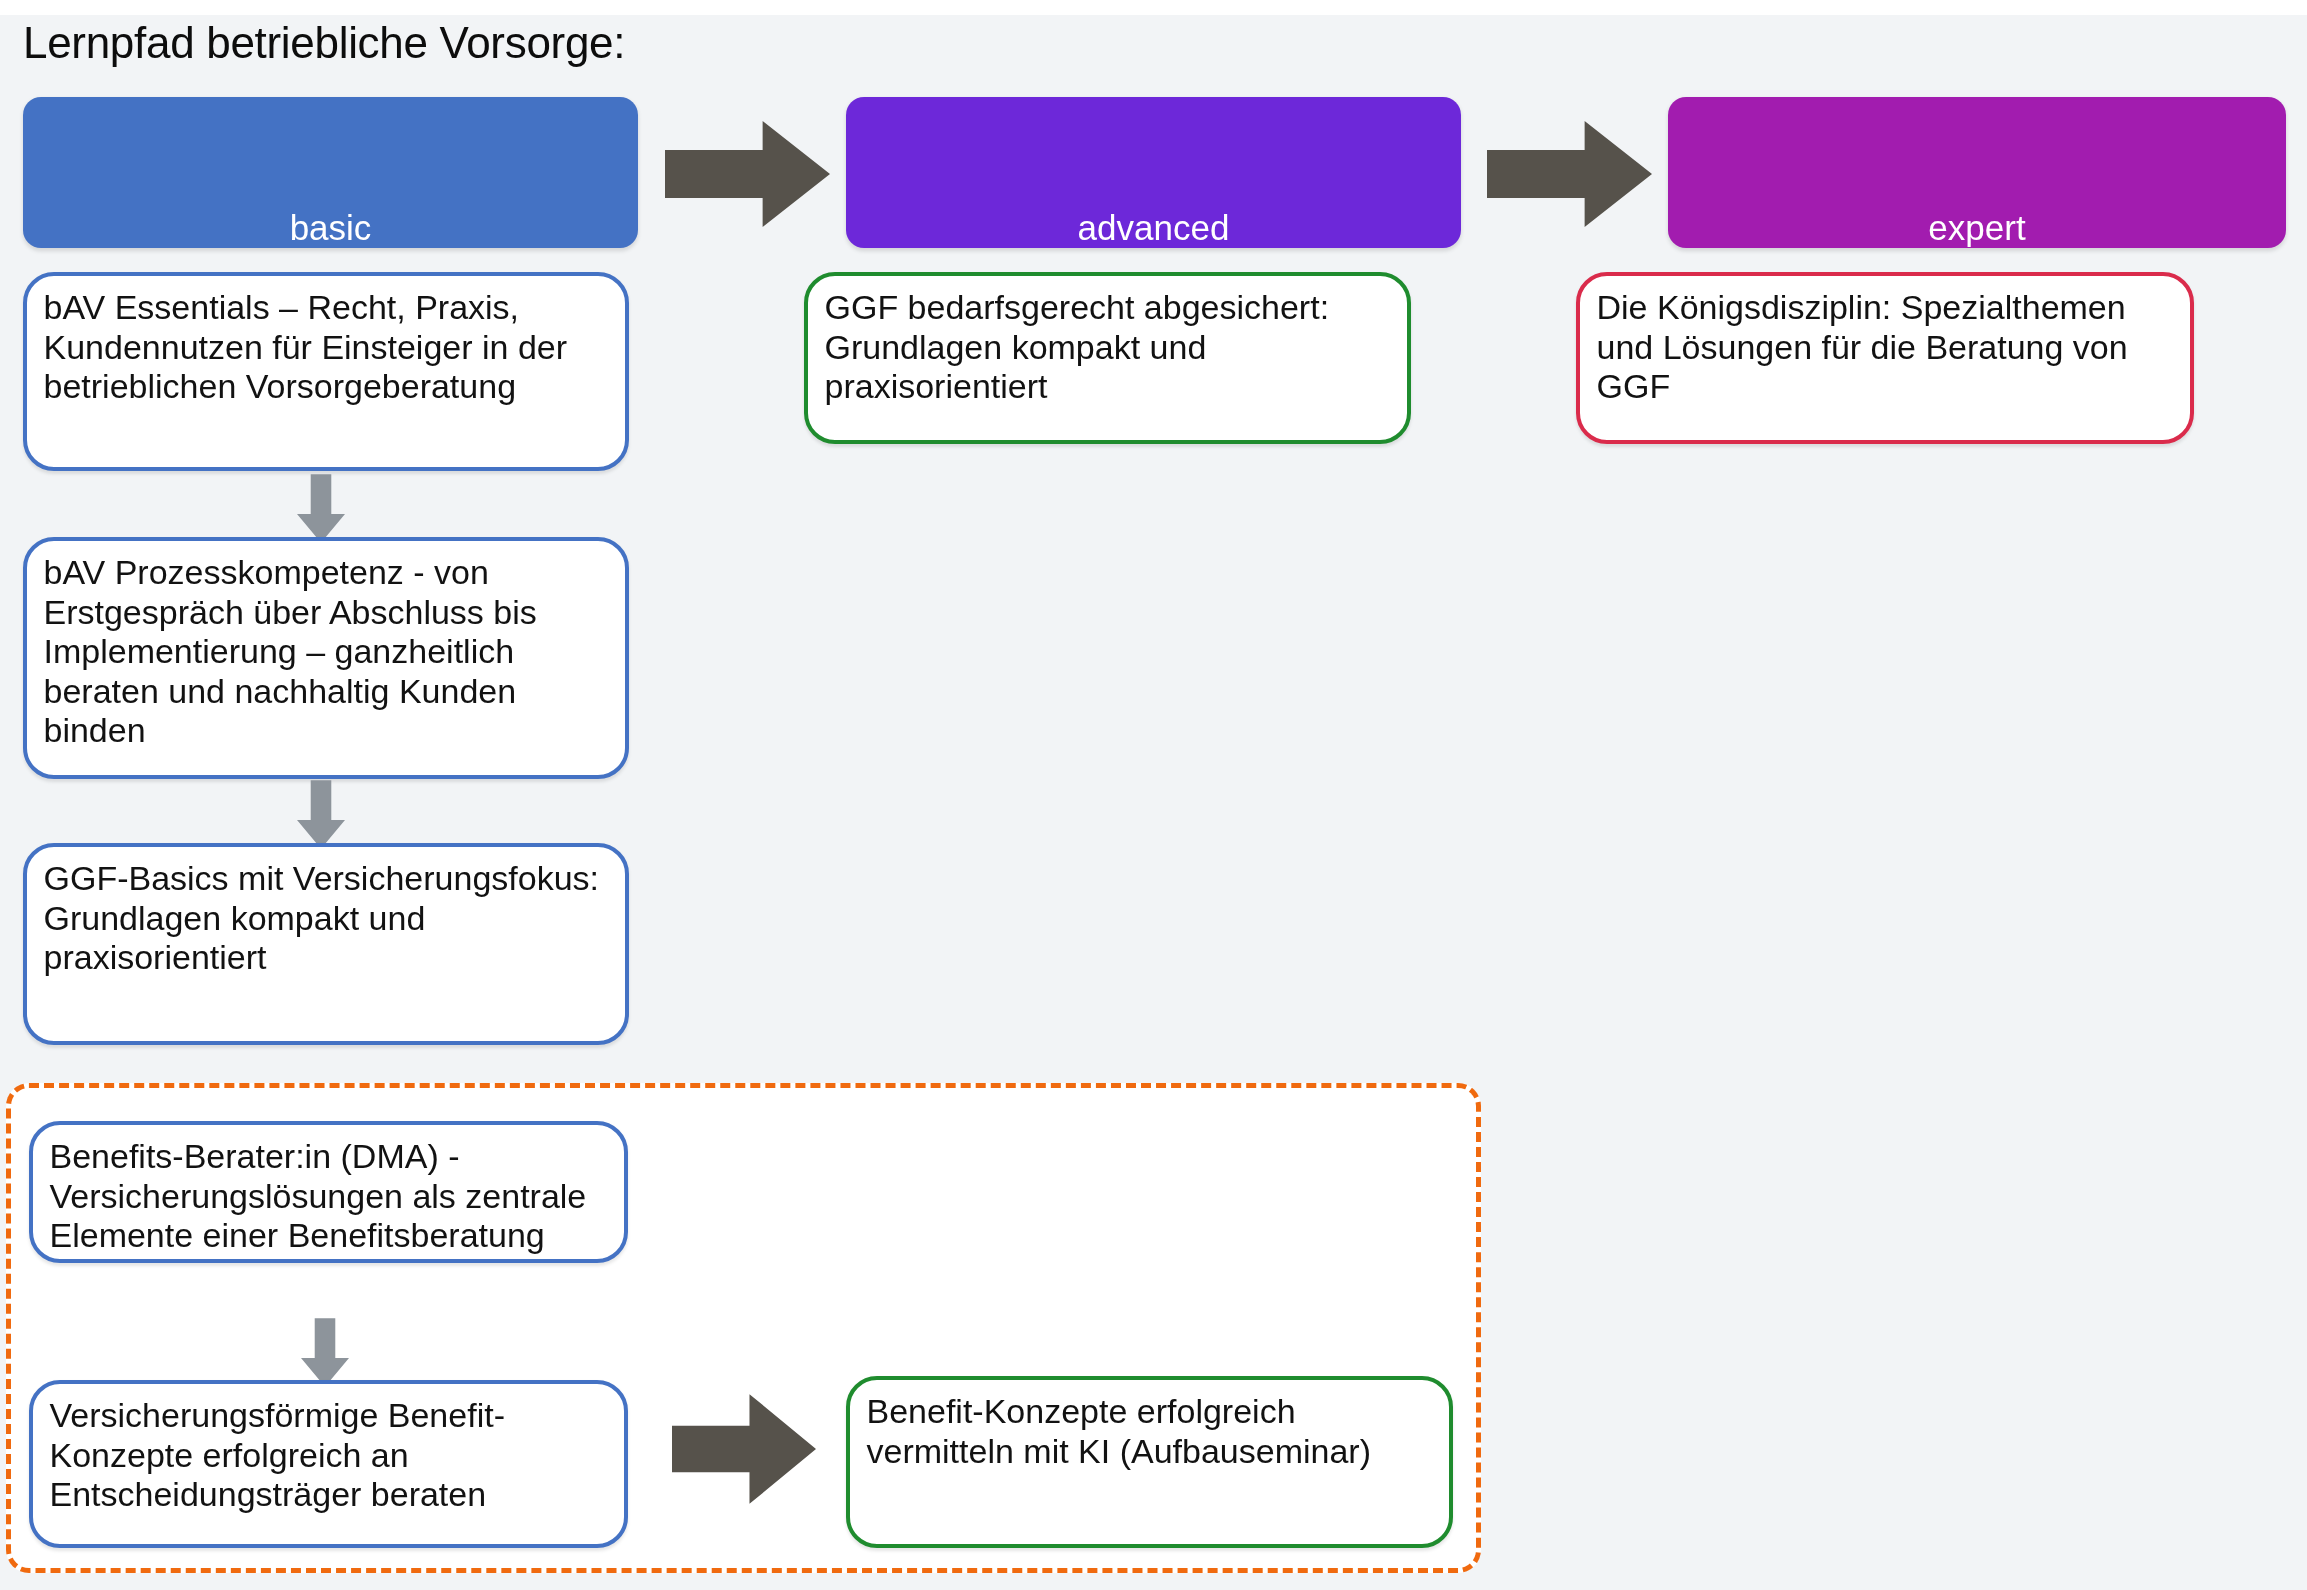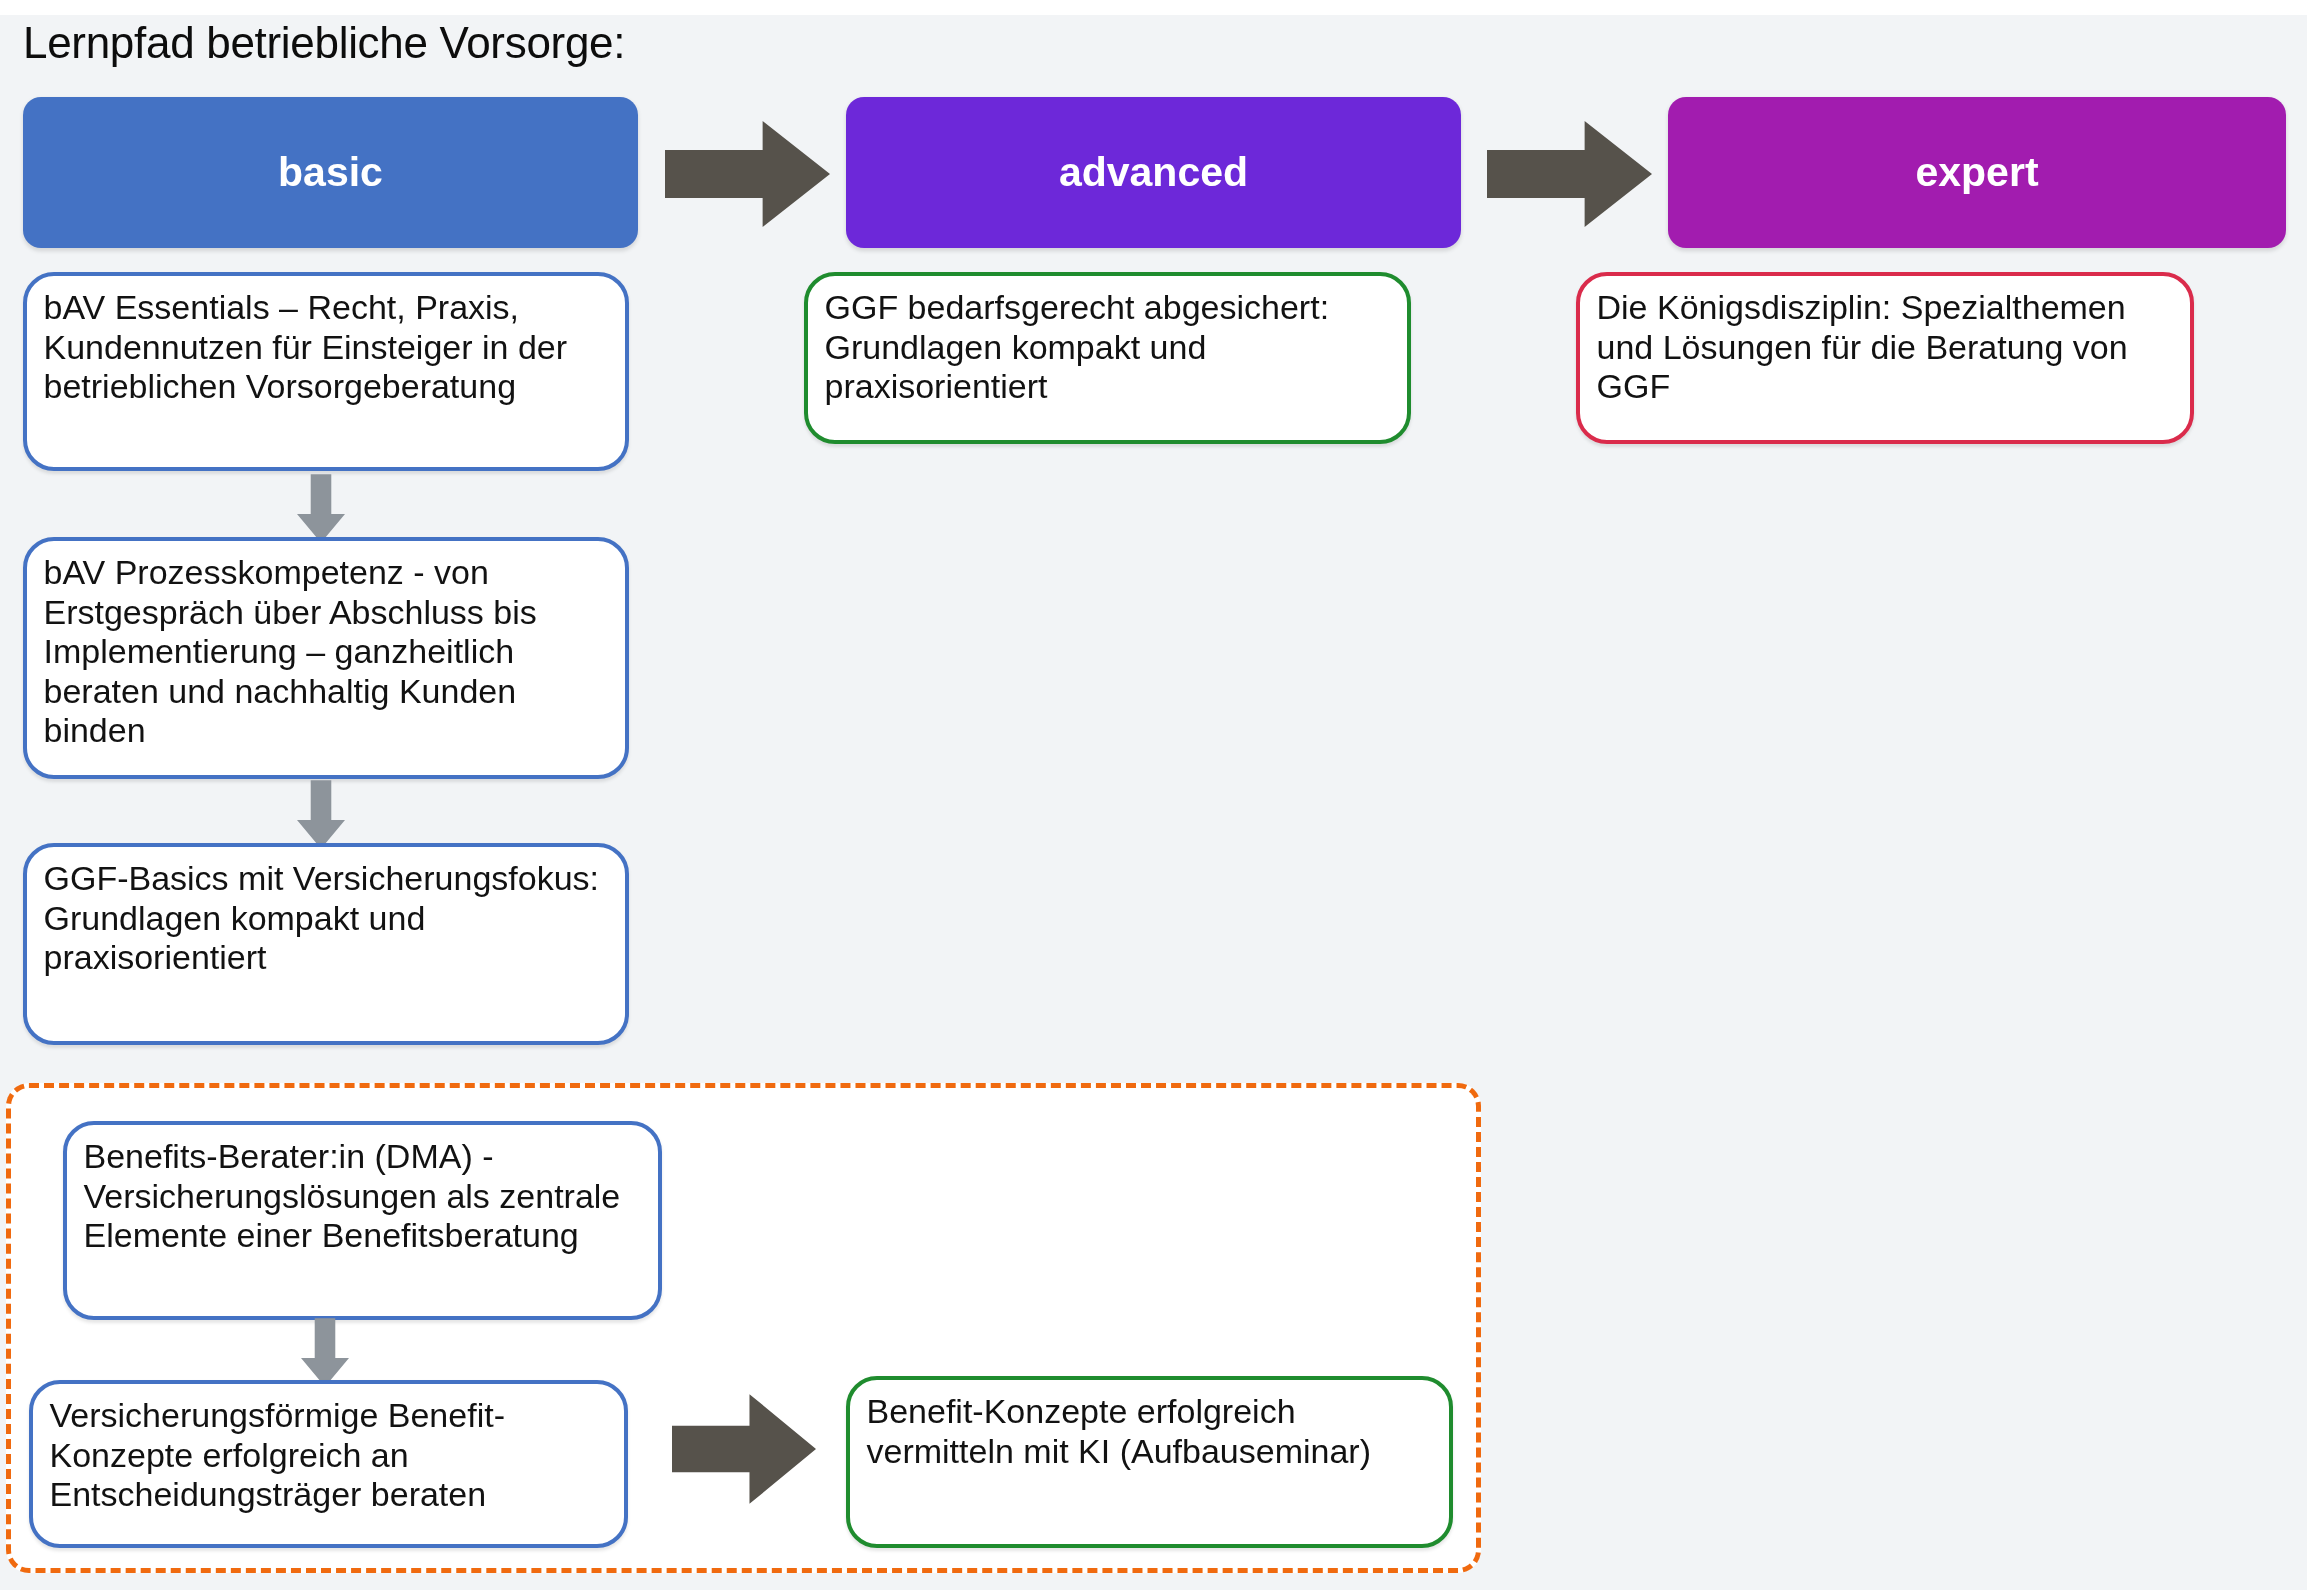--- a/index.html
+++ b/index.html
@@ -35,25 +35,25 @@
     letter-spacing: -0.3px;
     white-space: nowrap;
   }
 
   
   .level {
     position: absolute;
     height: 151px;
     border-radius: 18px;
     display: flex;
-    align-items: center;
+    align-items: flex-end;
     justify-content: center;
     color: #ffffff;
-    font-size: 41px;
-    font-weight: bold;
+    font-size: 35px;
+    font-weight: normal;
     box-shadow: 0 2.7px 4.1px rgba(0,0,0,0.13);
   }
   .level-basic    { left: 23px;   top: 97px; width: 615px;  background: #4472c4; }
   .level-advanced { left: 846px; top: 97px; width: 615px;  background: #6d28d9; }
   .level-expert   { left: 1668px; top: 97px; width: 618px;  background: #a21caf; }
 
   
   .card {
     position: absolute;
     box-sizing: border-box;
@@ -65,21 +65,21 @@
     line-height: 1.16;
     color: #121212;
     box-shadow: 0 2.7px 3.4px rgba(0,0,0,0.10);
   }
   .card.green { border-color: #1f8c2e; }
   .card.red   { border-color: #da2b4b; }
 
   .c-basic-1 { left: 23px;  top: 272px;  width: 606px; height: 199px; }
   .c-basic-2 { left: 23px;  top: 537px;  width: 606px; height: 242px; }
   .c-basic-3 { left: 23px;  top: 843px; width: 606px; height: 202px; }
-  .c-basic-4 { left: 29px;  top: 1121px; width: 599px; height: 199px; margin-left: 34px; }
+  .c-basic-4 { left: 29px;  top: 1121px; width: 599px; height: 142px; }
   .c-basic-5 { left: 29px;  top: 1380px; width: 599px; height: 168px; }
 
   .c-adv-1   { left: 804px; top: 272px;  width: 607px; height: 172px; }
   .c-adv-2   { left: 846px; top: 1376px; width: 607px; height: 172px; }
 
   .c-exp-1   { left: 1576px; top: 272px;  width: 618px; height: 172px; }
 
   
   .group-dashed {
     position: absolute;

